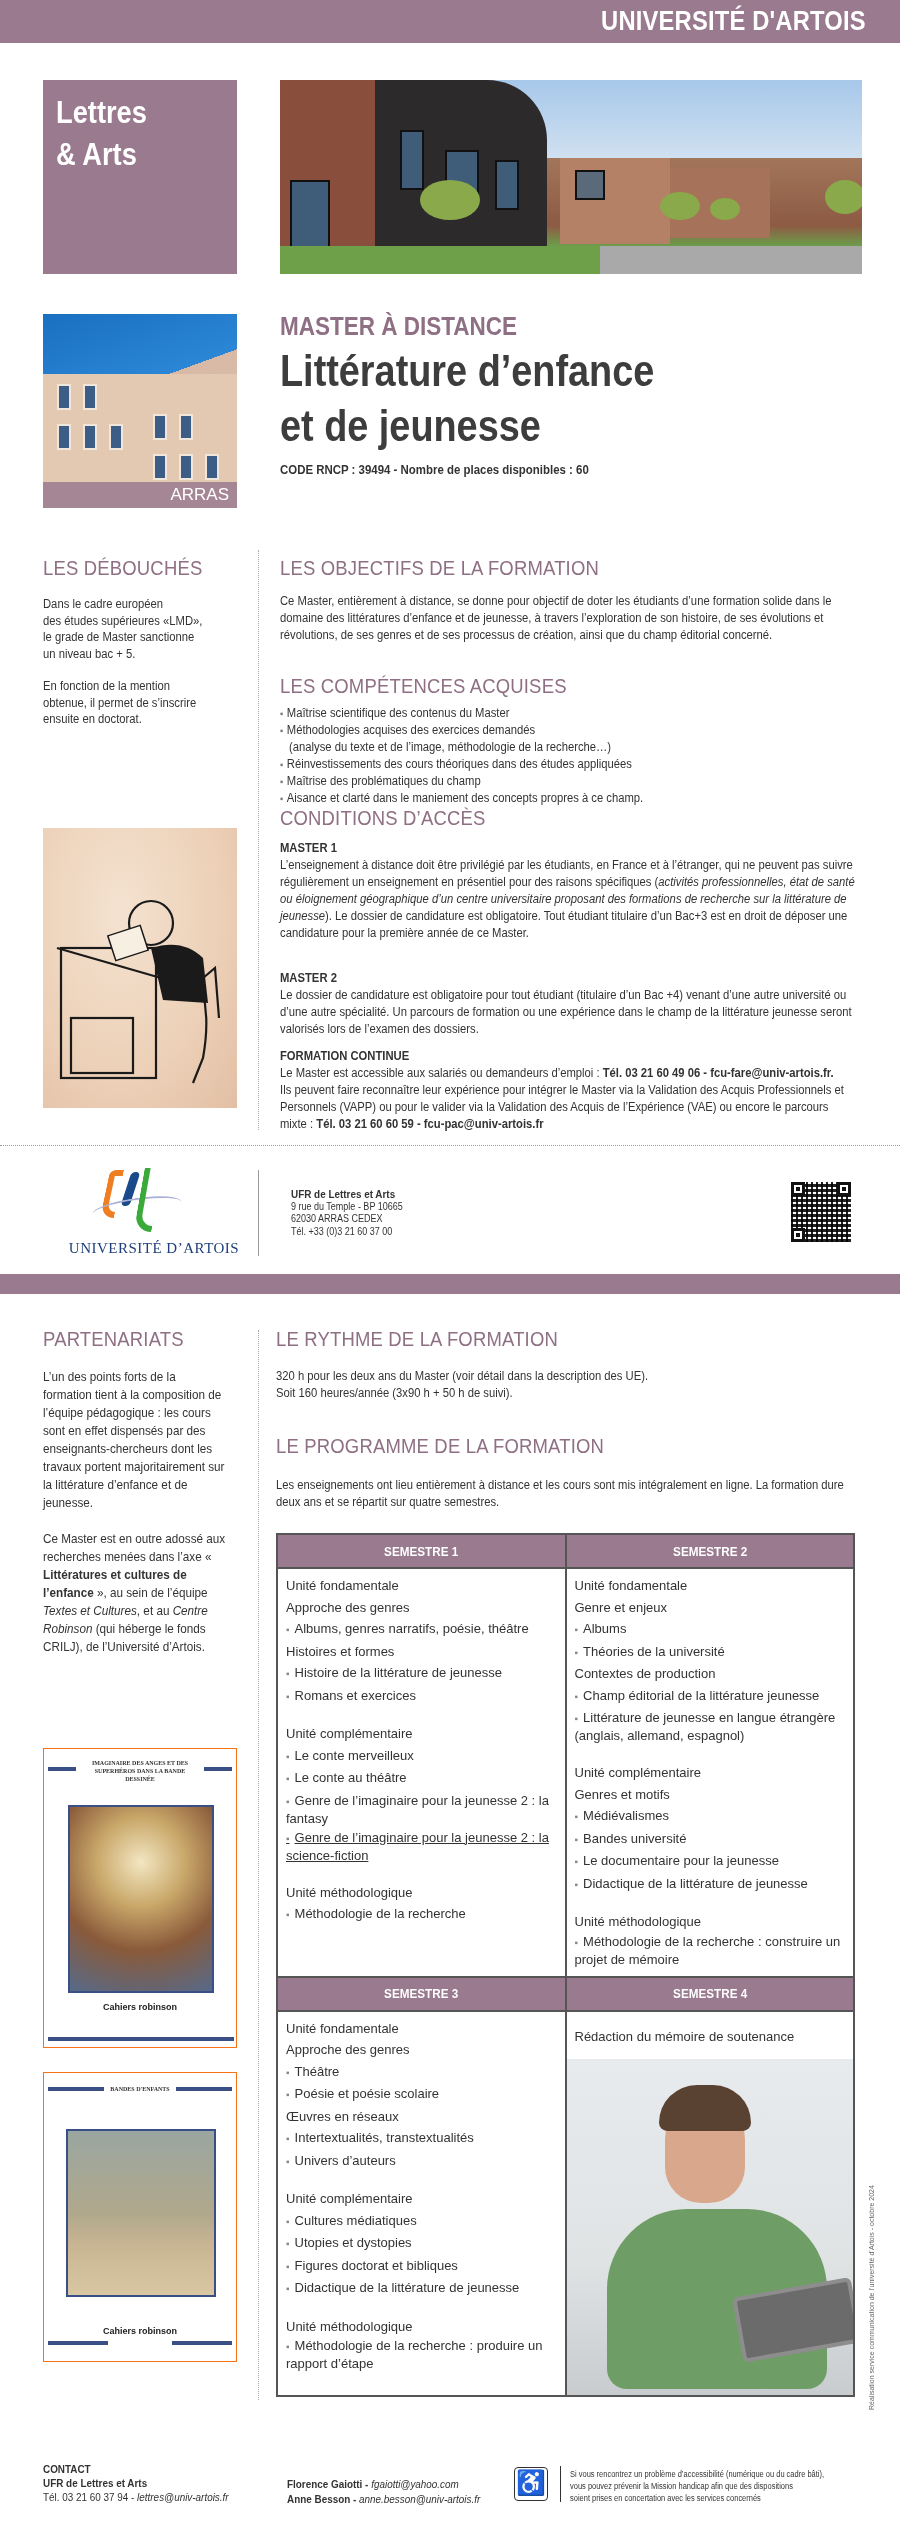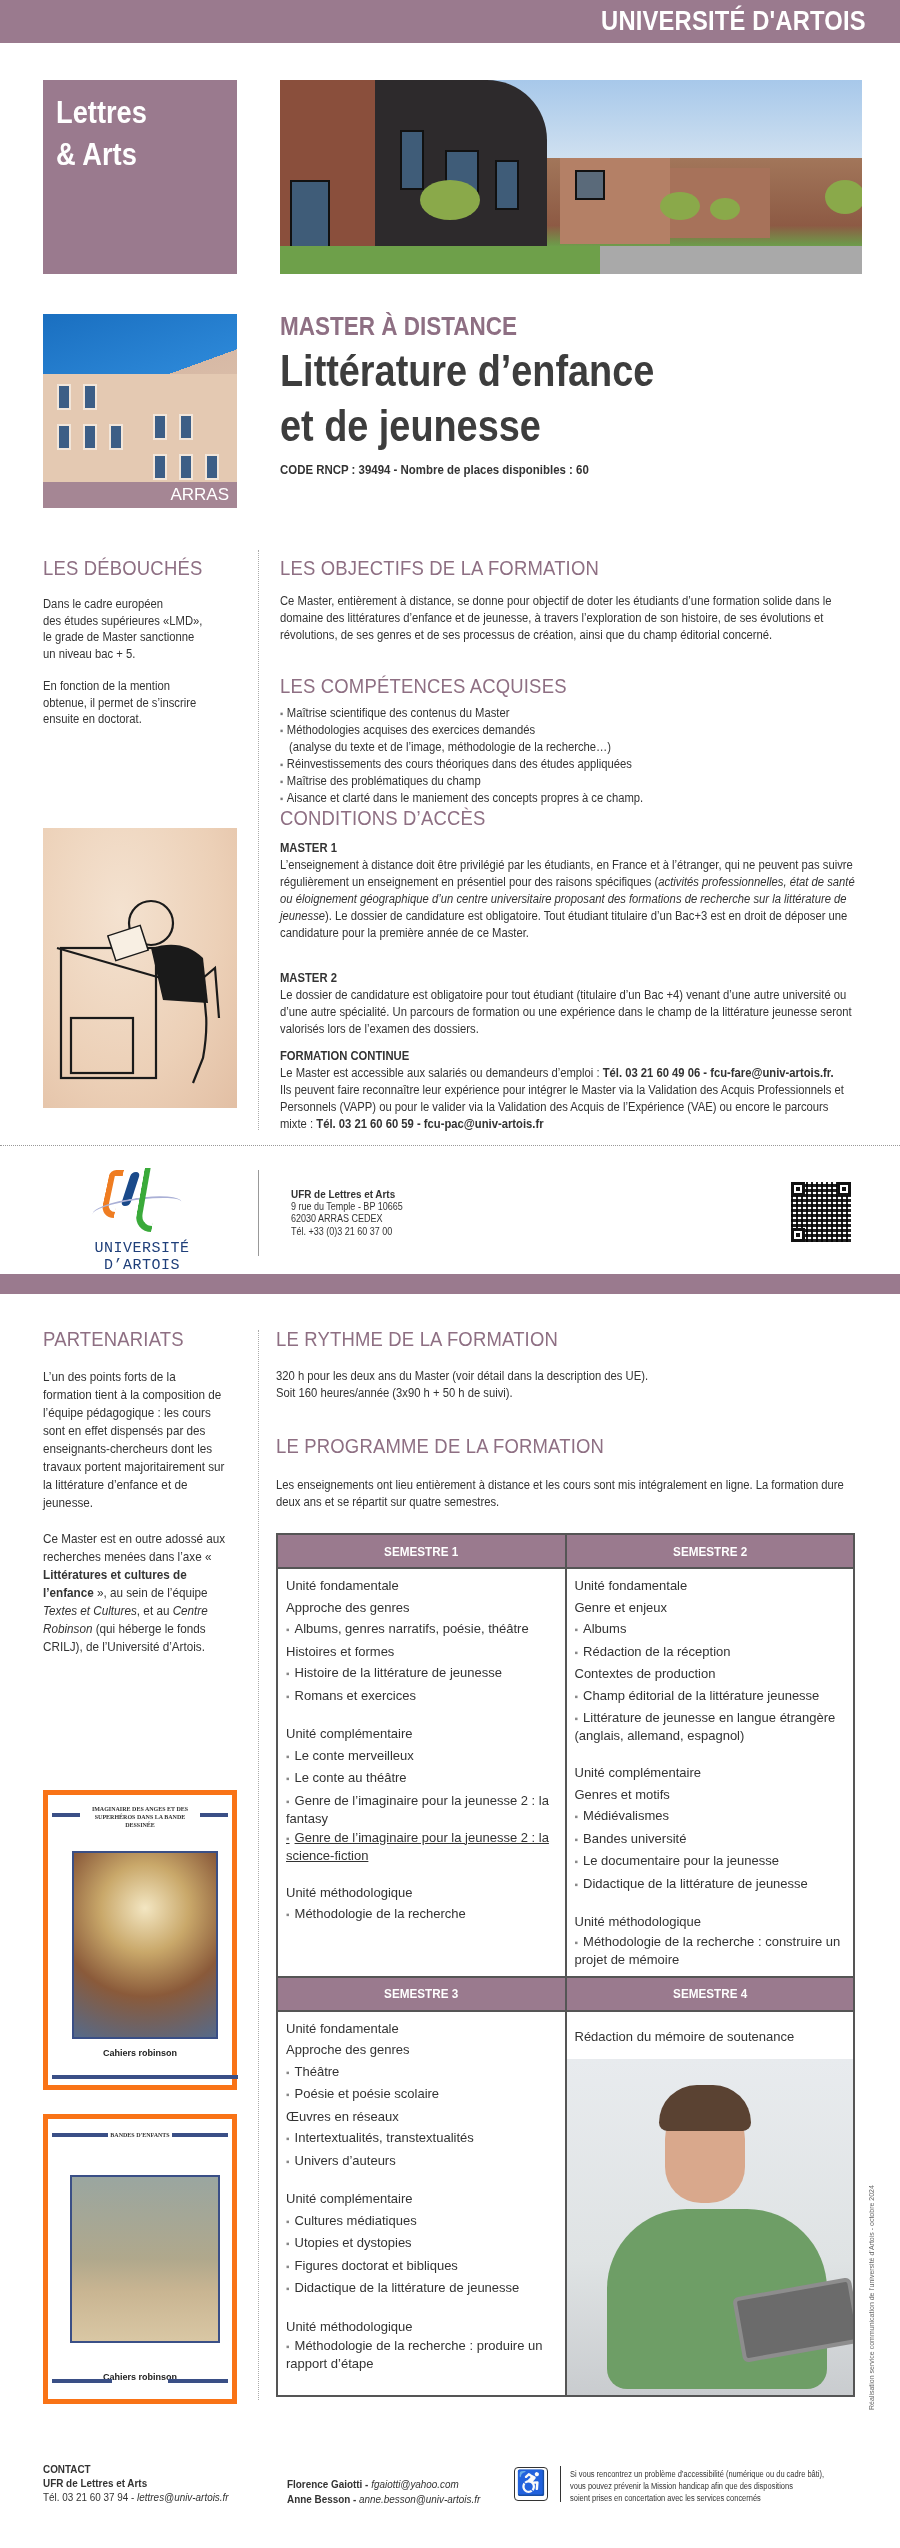--- a/index.html
+++ b/index.html
@@ -36,21 +36,21 @@
   .bullets li::before { content: "\25AA"; color: #777; margin-right: 4px; font-size: 10px; }
   .bullets li.cont::before { content: ""; margin-right: 10px; }
   .sub-h { font-weight: bold; font-size: 12.5px; display: block; }
   .drawing { left: 43px; top: 828px; width: 194px; height: 280px; background: radial-gradient(ellipse at 40% 30%, #f4e2d0 0%, #ecd0b7 60%, #e2bfa4 100%); overflow: hidden; }
   .hdot { position: absolute; left: 0; width: 900px; border-top: 1px dotted #999; }
   .footer-logo { left: 52px; top: 1168px; width: 180px; height: 90px; }
   .footer-logo .u-orange { position: absolute; left: 53px; top: 2px; width: 14px; height: 48px; border: 6px solid #ef7d22; border-right: none; border-radius: 8px 0 0 18px; transform: skewX(-12deg); }
   .footer-logo .u-blue { position: absolute; left: 74px; top: 4px; width: 9px; height: 34px; background: #1a4a8a; border-radius: 6px; transform: skewX(-18deg); }
   .footer-logo .u-green { position: absolute; left: 87px; top: 0; width: 18px; height: 64px; border: 6px solid #3aaa3a; border-right: none; border-top: none; border-radius: 0 0 0 18px; transform: skewX(-10deg); }
   .footer-logo .swoosh { position: absolute; left: 40px; top: 30px; width: 90px; height: 20px; border-top: 2px solid #aab0d6; border-radius: 50%; transform: rotate(-8deg); }
-  .footer-logo .name { position: absolute; left: 0; top: 72px; width: 180px; text-align: center; font-family: Liberation Mono, monospace; color: #1f3f7a; font-size: 15px; letter-spacing: 0.5px; }
+  .footer-logo .name { position: absolute; left: 12px; top: 72px; width: 180px; text-align: center; font-family: Liberation Serif, serif; color: #1f3f7a; font-size: 15px; letter-spacing: 0.5px; }
   .vsep { position: absolute; border-left: 1px solid #999; }
   .addr { left: 291px; top: 1188px; font-size: 10px; line-height: 12.5px; color: #333; transform: scaleX(0.9); transform-origin: left top; }
   .addr .b { font-weight: bold; font-size: 11px; }
   .qr { left: 791px; top: 1182px; width: 60px; height: 60px; background-image: repeating-linear-gradient(0deg, #222 0 3px, #fff 3px 5px), repeating-linear-gradient(90deg, #222 0 2px, #fff 2px 5px); background-blend-mode: multiply; }
   .qr .fp { position: absolute; width: 14px; height: 14px; border: 3px solid #111; background: #fff; }
   .qr .fp::after { content: ""; position: absolute; left: 2px; top: 2px; width: 4px; height: 4px; background: #111; }
   .mid-band { top: 1274px; height: 20px; }
   .sem-table { position: absolute; left: 276px; top: 1533px; width: 579px; border: 2px solid #555; border-collapse: collapse; }
   .sem-table td, .sem-table th { border: 2px solid #555; vertical-align: top; }
   .sem-table th { background: #9a7a8e; color: #fff; font-size: 13px; height: 34px; font-weight: bold; text-align: center; vertical-align: middle; }
@@ -58,21 +58,21 @@
   .cell { font-size: 13px; line-height: 21.5px; color: #333; padding: 6px 8px 8px 8px; }
   .cell .uh { font-weight: normal; }
   .cell ul { list-style: none; }
   .cell li::before { content: "\25AA"; color: #888; margin-right: 5px; font-size: 10px; }
   .cell .gap { height: 16px; }
   .student { position: relative; margin: 12px -8px -8px -8px; height: 336px; background: linear-gradient(180deg, #e8ebee 0%, #dfe3e4 60%, #c9cccf 100%); overflow: hidden; }
   .student .torso { position: absolute; left: 40px; top: 150px; width: 220px; height: 180px; background: #6e9e66; border-radius: 80px 80px 20px 20px; }
   .student .head { position: absolute; left: 98px; top: 40px; width: 80px; height: 104px; background: #d9a88c; border-radius: 40px 40px 36px 36px; }
   .student .hair { position: absolute; left: 92px; top: 26px; width: 92px; height: 46px; background: #5a4232; border-radius: 46px 46px 10px 10px; }
   .student .tablet { position: absolute; left: 170px; top: 228px; width: 120px; height: 66px; background: #6b6b6b; border: 4px solid #8d8d8d; border-radius: 6px; transform: rotate(-10deg); }
-  .book { position: absolute; left: 43px; width: 194px; background: #fff; border: 5px solid #f97316; margin-top: 42px; }
+  .book { position: absolute; left: 43px; width: 194px; background: #fff; border: 1px solid #f97316; }
   .book .rule { position: absolute; height: 4px; background: #3a4f86; }
   .book .btitle { position: absolute; left: 0; width: 100%; text-align: center; font-family: "Liberation Serif", serif; font-size: 6px; font-weight: bold; color: #333; line-height: 8px; }
   .book .art { position: absolute; border: 2px solid #3a4f86; }
   .book .cahiers { position: absolute; left: 0; width: 100%; text-align: center; font-size: 9px; font-weight: bold; color: #222; line-height: 9px; }
   .vertical-credit { position: absolute; left: 868px; top: 2160px; width: 14px; height: 250px; }
   .vertical-credit span { position: absolute; left: 0; top: 250px; white-space: nowrap; transform: rotate(-90deg); transform-origin: left top; font-size: 7px; color: #666; }
   .contact { left: 43px; top: 2462px; font-size: 11px; line-height: 14px; color: #333; transform: scaleX(0.9); transform-origin: left top; }
   .contact .b { font-weight: bold; }
   .contact .i { font-style: italic; }
   .people { left: 287px; top: 2477px; font-size: 11px; line-height: 15px; color: #333; transform: scaleX(0.9); transform-origin: left top; }
@@ -284,21 +284,21 @@
               <li>Méthodologie de la recherche</li>
             </ul>
       </div>
     </td>
     <td>
       <div class="cell">
         <div class="uh">Unité fondamentale</div>
         <div class="uh">Genre et enjeux</div>
         <ul>
           <li>Albums</li>
-          <li>Rédaction de la réception</li>
+          <li>Théories de la université</li>
         </ul>
         <div class="uh">Contextes de production</div>
         <ul>
           <li>Champ éditorial de la littérature jeunesse</li>
           <li style="line-height:17px;margin:2px 0;">Littérature de jeunesse en langue étrangère (anglais, allemand, espagnol)</li>
         </ul>
         <div class="gap"></div>
         <div class="uh">Unité complémentaire</div>
         <div class="uh">Genres et motifs</div>
         <ul>

